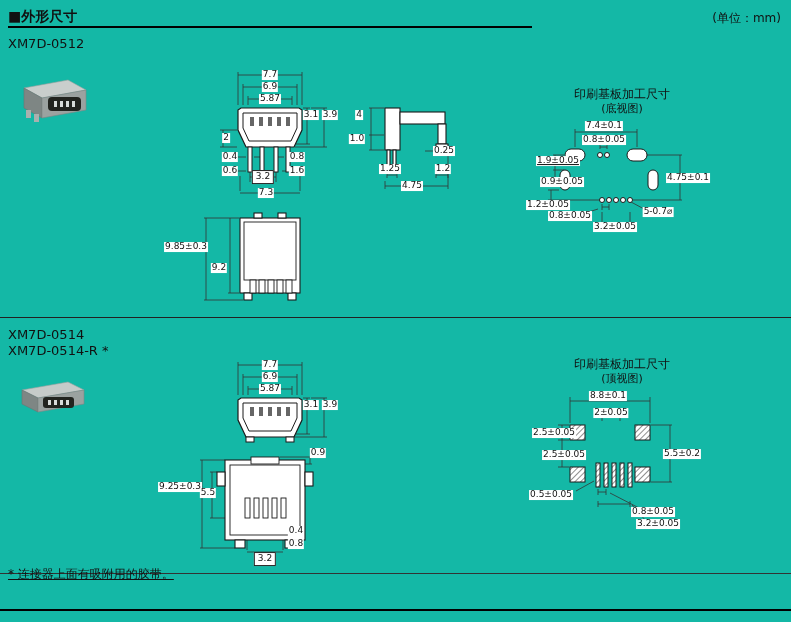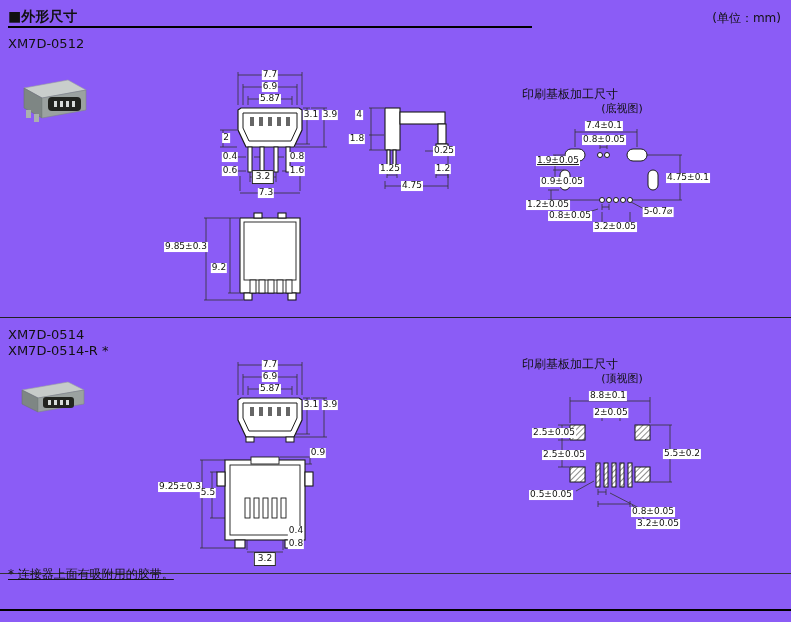--- a/index.html
+++ b/index.html
@@ -1,23 +1,23 @@
 <!DOCTYPE html>
 <html><head>
 <meta charset="utf-8">
 <style>
   html,body{margin:0;padding:0;}
   body{width:791px;height:622px;background:#fff;font-family:"DejaVu Sans","Liberation Sans",sans-serif;color:#111;}
-  .page{position:relative;width:791px;height:622px;background:#8b5cf6;overflow:hidden;}
+  .page{position:relative;width:791px;height:622px;background:#14b8a6;overflow:hidden;}
   .abs{position:absolute;}
   .rule{position:absolute;background:#000;}
   .title{font-size:14px;font-weight:bold;}
   .unit{font-size:12px;}
   .model{font-size:13px;}
-  .pcb-title{font-size:12px;text-align:left;width:200px;}
+  .pcb-title{font-size:12px;text-align:center;width:200px;}
   .pcb-view{font-size:11px;text-align:center;width:200px;}
   .footnote{font-size:12px;}
   .draw{position:absolute;}
   .draw svg{position:absolute;left:0;top:0;overflow:visible;}
   .dim{position:absolute;transform:translate(-50%,-50%);font-size:9px;line-height:1.1;background:#fff;padding:0 1px;white-space:nowrap;color:#111;}
   .dim.box{border:1px solid #222;padding:1px 3px;}
 </style>
 </head>
 <body>
 
@@ -105,21 +105,21 @@
       <g fill="#fff" stroke="#1a1a1a" stroke-width="1.1">
         <rect x="40" y="48" width="15" height="42"></rect>
         <rect x="55" y="52" width="45" height="12"></rect>
         <rect x="93" y="64" width="8" height="20"></rect>
         <rect x="91" y="84" width="12" height="6"></rect>
         <rect x="42" y="90" width="3" height="20"></rect>
         <rect x="48" y="90" width="3" height="20"></rect>
       </g>
     </svg>
   <span class="dim" style="left: 14px; top: 55px;">4</span>
-      <span class="dim" style="left: 12px; top: 79px;">1.8</span>
+      <span class="dim" style="left: 12px; top: 79px;">1.0</span>
       <span class="dim" style="left: 99px; top: 91px;">0.25</span>
       <span class="dim" style="left: 45px; top: 109px;">1.25</span>
       <span class="dim" style="left: 98px; top: 109px;">1.2</span>
       <span class="dim" style="left: 67px; top: 126px;">4.75</span>
     </div>
 
   <div class="draw" style="left:160px;top:210px;width:180px;height:100px;">
     <svg width="180" height="100" viewBox="0 0 180 100">
       <g stroke="#333" stroke-width="0.8" fill="none">
         <path d="M79,8 H44 M83,90 H44 M46,8 V90 M79,83 H68 M70,8 V83"></path>

